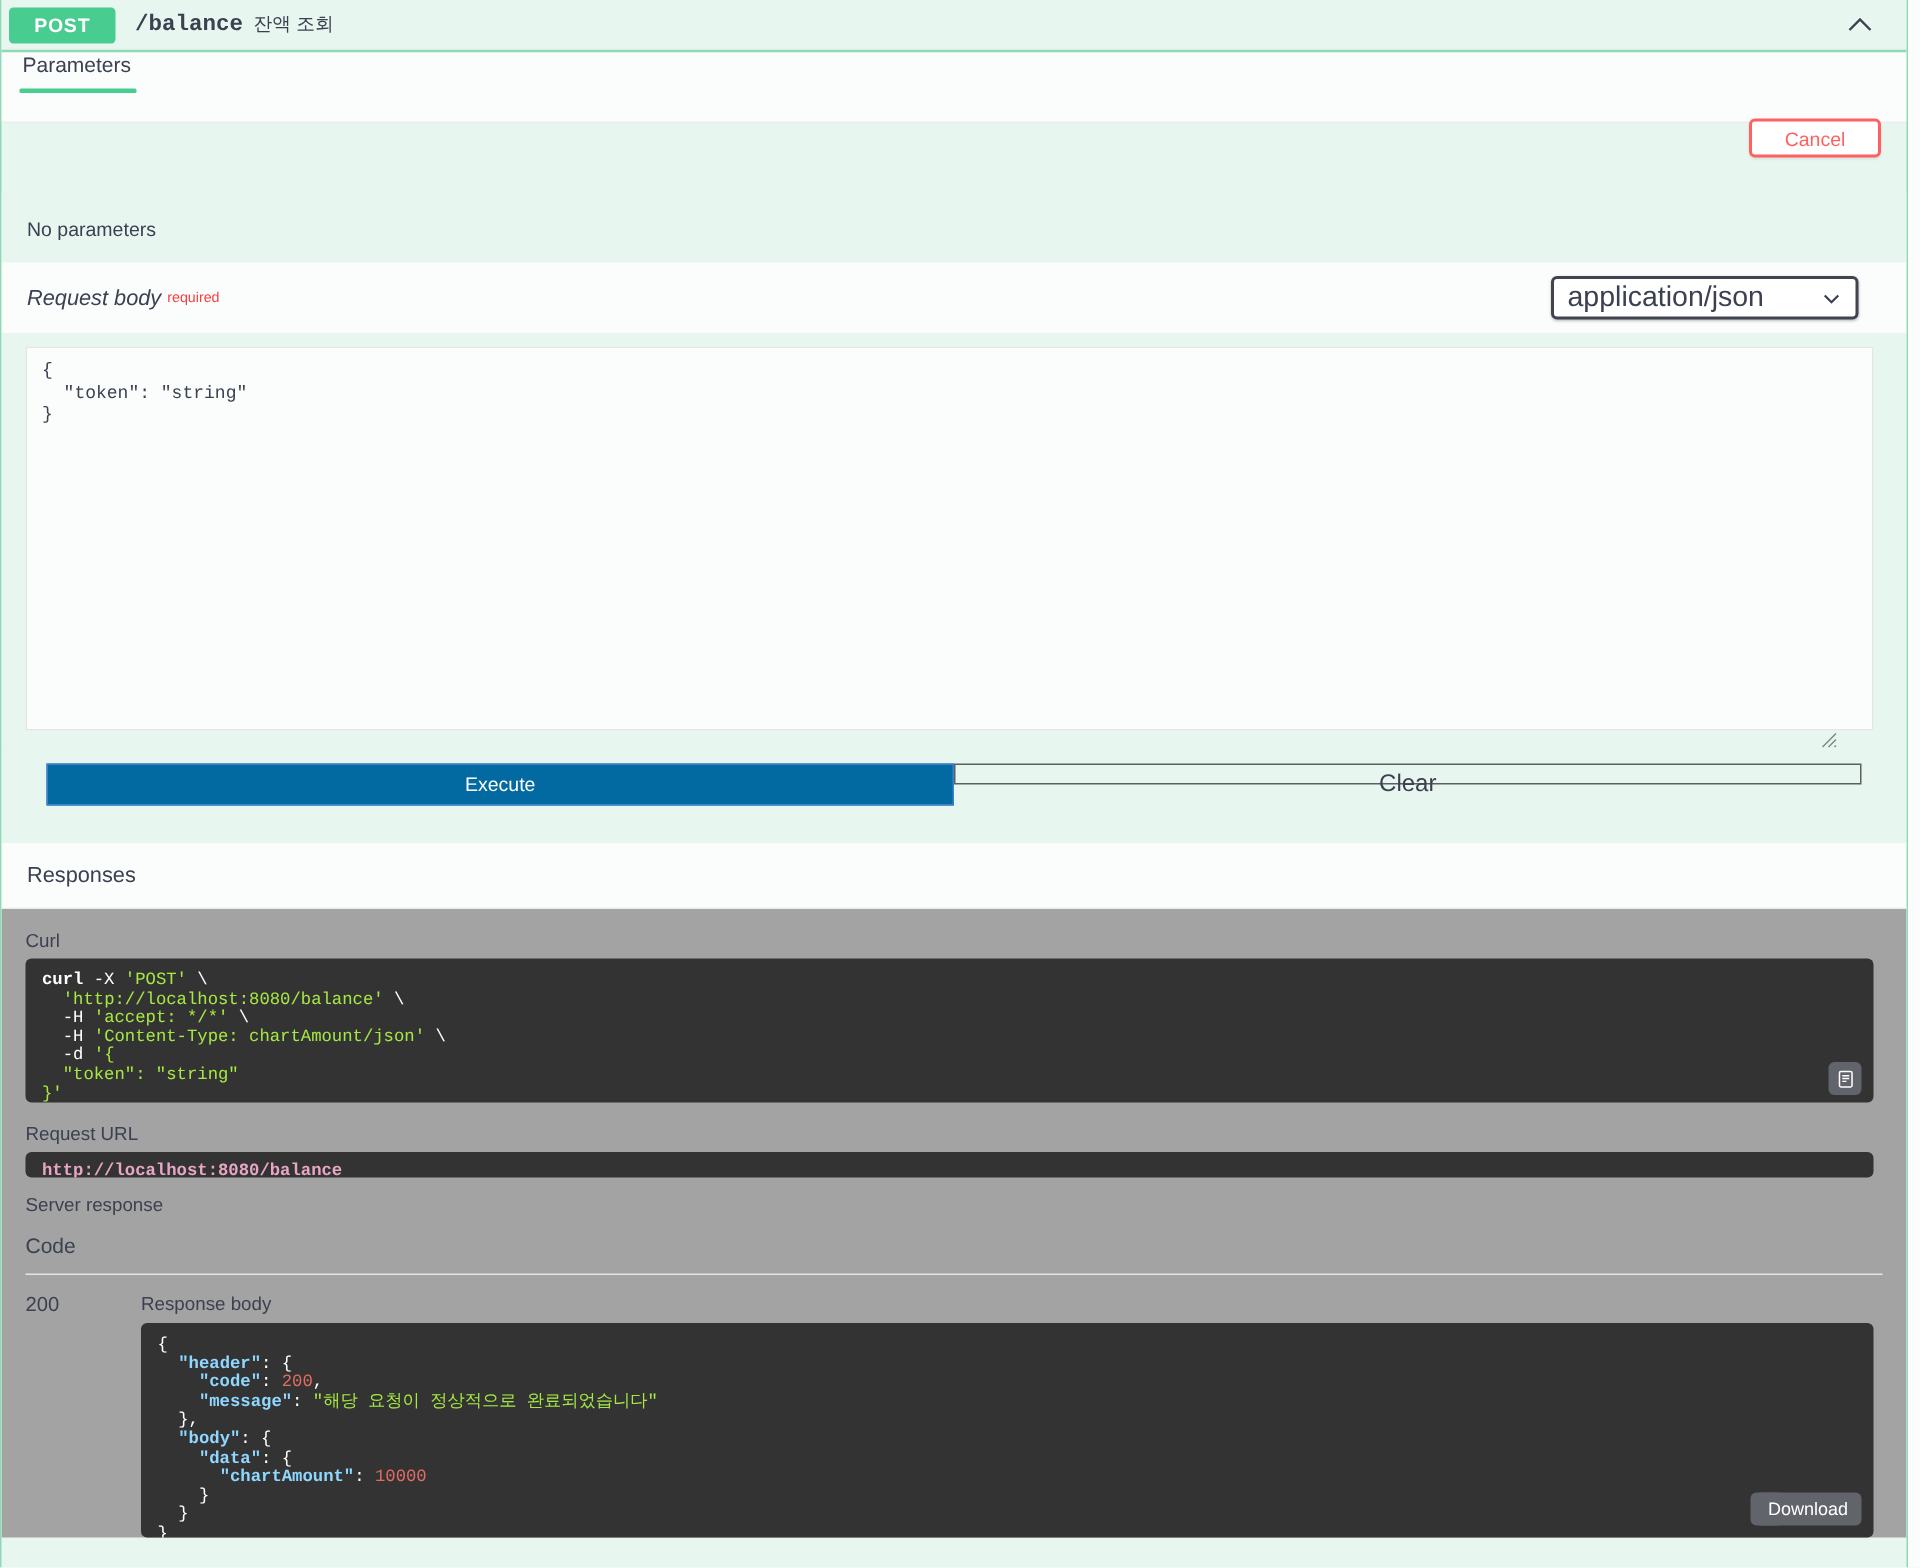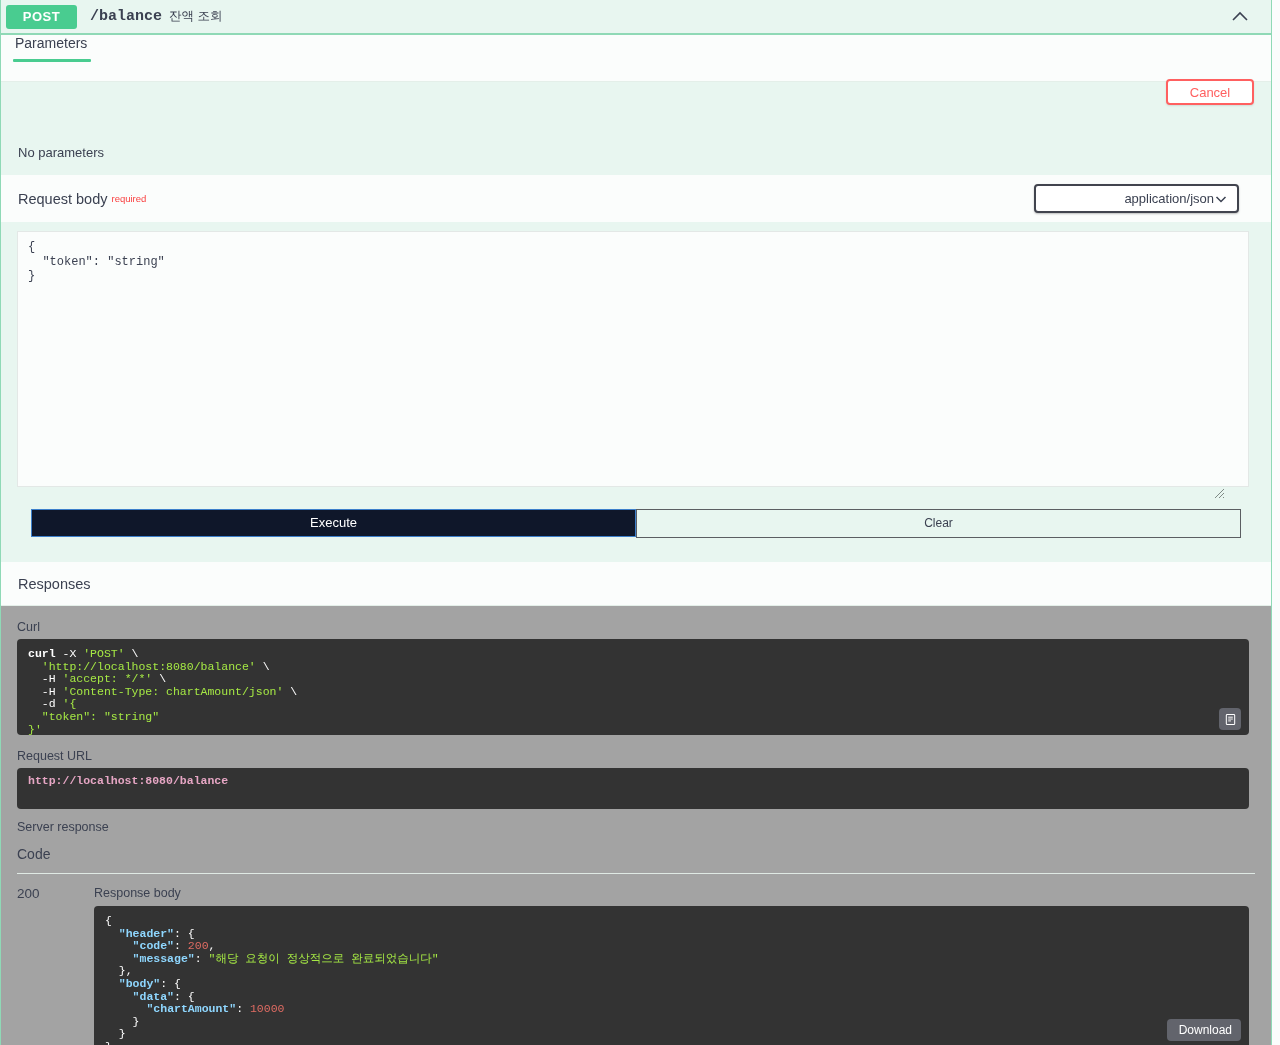--- a/index.html
+++ b/index.html
@@ -156,20 +156,21 @@
     position: relative;
     height: 47px;
     display: flex;
     align-items: center;
     padding-left: 17px;
     box-sizing: border-box;
   }
   .reqbody-title {
     font-size: 14.5px;
     color: #3b4151;
+    font-style: italic;
   }
   .required-tag {
     color: #f93e3e;
     font-size: 9.5px;
     vertical-align: super;
     margin-left: 4px;
     font-weight: normal;
   }
   .media-select {
     position: absolute;
@@ -182,23 +183,22 @@
     background: #fff;
     display: flex;
     align-items: center;
     padding: 0 9px;
     box-sizing: border-box;
     cursor: pointer;
     box-shadow: 0 1px 2px rgba(0,0,0,.25);
   }
   .media-select .label {
     flex: 1;
-    font-size: 13px;
-    color: #3b4151;
-    text-align: right;
+    font-size: 19px;
+    color: #3b4151;
   }
   .chev-down { flex: none; display:block; }
 
   
   .body-editor-wrap {
     background: #e8f6f0;
     padding: 9px 16px 0 16px;
     box-sizing: border-box;
     height: 275px;
   }
@@ -234,37 +234,37 @@
     background: #e8f6f0;
     height: 65px;
     padding: 12px 0 0 0;
     box-sizing: border-box;
     display: flex;
     justify-content: center;
   }
   .btn-execute {
     width: 605px;
     height: 28px;
-    background: #0f172a;
+    background: #0369a1;
     border: 1px solid #3c7fcb;
     color: #fff;
     font-size: 13px;
     text-align: center;
     line-height: 26px;
     box-sizing: border-box;
     cursor: pointer;
     font-family: "Liberation Sans", sans-serif;
   }
   .btn-clear {
     width: 605px;
-    height: 29px;
+    height: 14px;
     background: #e8f6f0;
     border: 1px solid #5b5e62;
     color: #3b4151;
-    font-size: 12px;
+    font-size: 16px;
     text-align: center;
     line-height: 26px;
     box-sizing: border-box;
     cursor: pointer;
     font-family: "Liberation Sans", sans-serif;
   }
 
   
   .responses-head {
     background: #fbfdfc;
@@ -295,21 +295,21 @@
     font-family: "Liberation Mono", monospace;
     font-size: 11.5px;
     line-height: 12.6px;
     color: #ffffff;
     padding: 9px 11px;
     box-sizing: border-box;
     white-space: pre;
     overflow: hidden;
   }
   .code-curl { width: 1232px; height: 96px; margin-bottom: 14px; }
-  .code-url  { width: 1232px; height: 41px; padding-top: 7px; margin-bottom: 11px; }
+  .code-url  { width: 1232px; height: 17px; padding-top: 7px; margin-bottom: 11px; }
 
   .tok-kw    { color: #ffffff; font-weight: bold; }
   .tok-str   { color: #a5e844; }
   .tok-flag  { color: #ffffff; }
   .tok-url   { color: #e6a6c4; font-weight: bold; }
   .tok-key   { color: #8fd7ff; font-weight: bold; }
   .tok-num   { color: #e06c63; }
   .tok-val   { color: #a5e844; }
   .tok-punct { color: #ffffff; }
 

